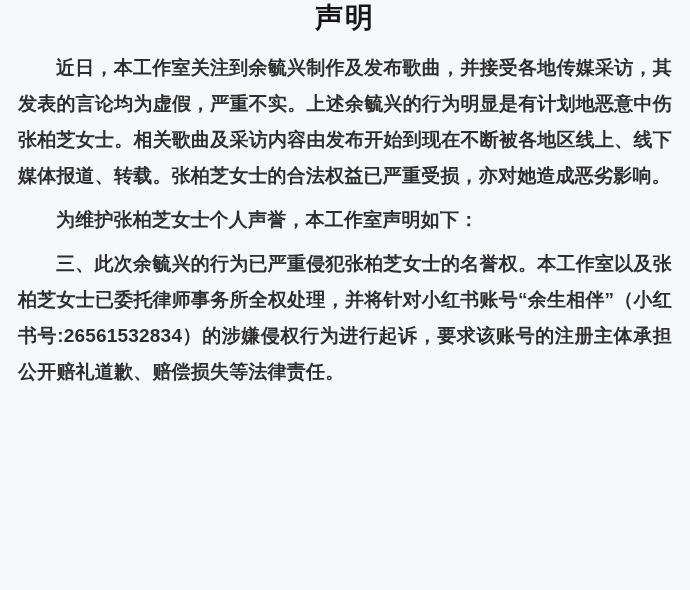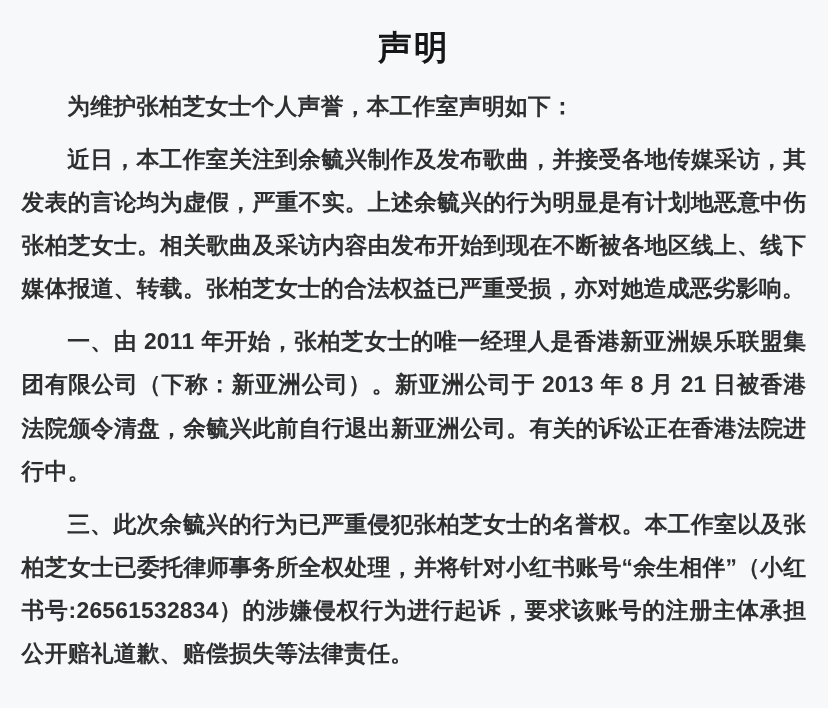--- a/index.html
+++ b/index.html
@@ -10,21 +10,21 @@
     width: 690px;
     height: 590px;
     overflow: hidden;
     background: #f7f8fa;
     font-family: "Liberation Sans", "DejaVu Sans", sans-serif;
   }
   .page {
     box-sizing: border-box;
     width: 690px;
     height: 590px;
-    padding: 22px 18px 0 18px;
+    padding: 0 18px 0 18px;
     background: #f7f8fa;
     
     filter: blur(0.3px);
   }
   .doc-title {
     margin: 0 0 15px 0;
     text-align: center;
     font-size: 28px;
     line-height: 35px;
     font-weight: 700;
@@ -45,21 +45,20 @@
   .para:last-child {
     margin-bottom: 0;
   }
 </style>
 </head>
 <body>
 
 <div class="page">
   <h1 class="doc-title">声明</h1>
 
+  <p class="para">近日，本工作室关注到余毓兴制作及发布歌曲，并接受各地传媒采访，其发表的言论均为虚假，严重不实。上述余毓兴的行为明显是有计划地恶意中伤张柏芝女士。相关歌曲及采访内容由发布开始到现在不断被各地区线上、线下媒体报道、转载。张柏芝女士的合法权益已严重受损，亦对她造成恶劣影响。</p>
+
   <p class="para">为维护张柏芝女士个人声誉，本工作室声明如下：</p>
 
-  <p class="para">近日，本工作室关注到余毓兴制作及发布歌曲，并接受各地传媒采访，其发表的言论均为虚假，严重不实。上述余毓兴的行为明显是有计划地恶意中伤张柏芝女士。相关歌曲及采访内容由发布开始到现在不断被各地区线上、线下媒体报道、转载。张柏芝女士的合法权益已严重受损，亦对她造成恶劣影响。</p>
-
-  <p class="para">一、由 2011 年开始，张柏芝女士的唯一经理人是香港新亚洲娱乐联盟集团有限公司（下称：新亚洲公司）。新亚洲公司于 2013 年 8 月 21 日被香港法院颁令清盘，余毓兴此前自行退出新亚洲公司。有关的诉讼正在香港法院进行中。</p>
 
 
   <p class="para">三、此次余毓兴的行为已严重侵犯张柏芝女士的名誉权。本工作室以及张柏芝女士已委托律师事务所全权处理，并将针对小红书账号“余生相伴”（小红书号:26561532834）的涉嫌侵权行为进行起诉，要求该账号的注册主体承担公开赔礼道歉、赔偿损失等法律责任。</p>
 </div>
 
 </body></html>

